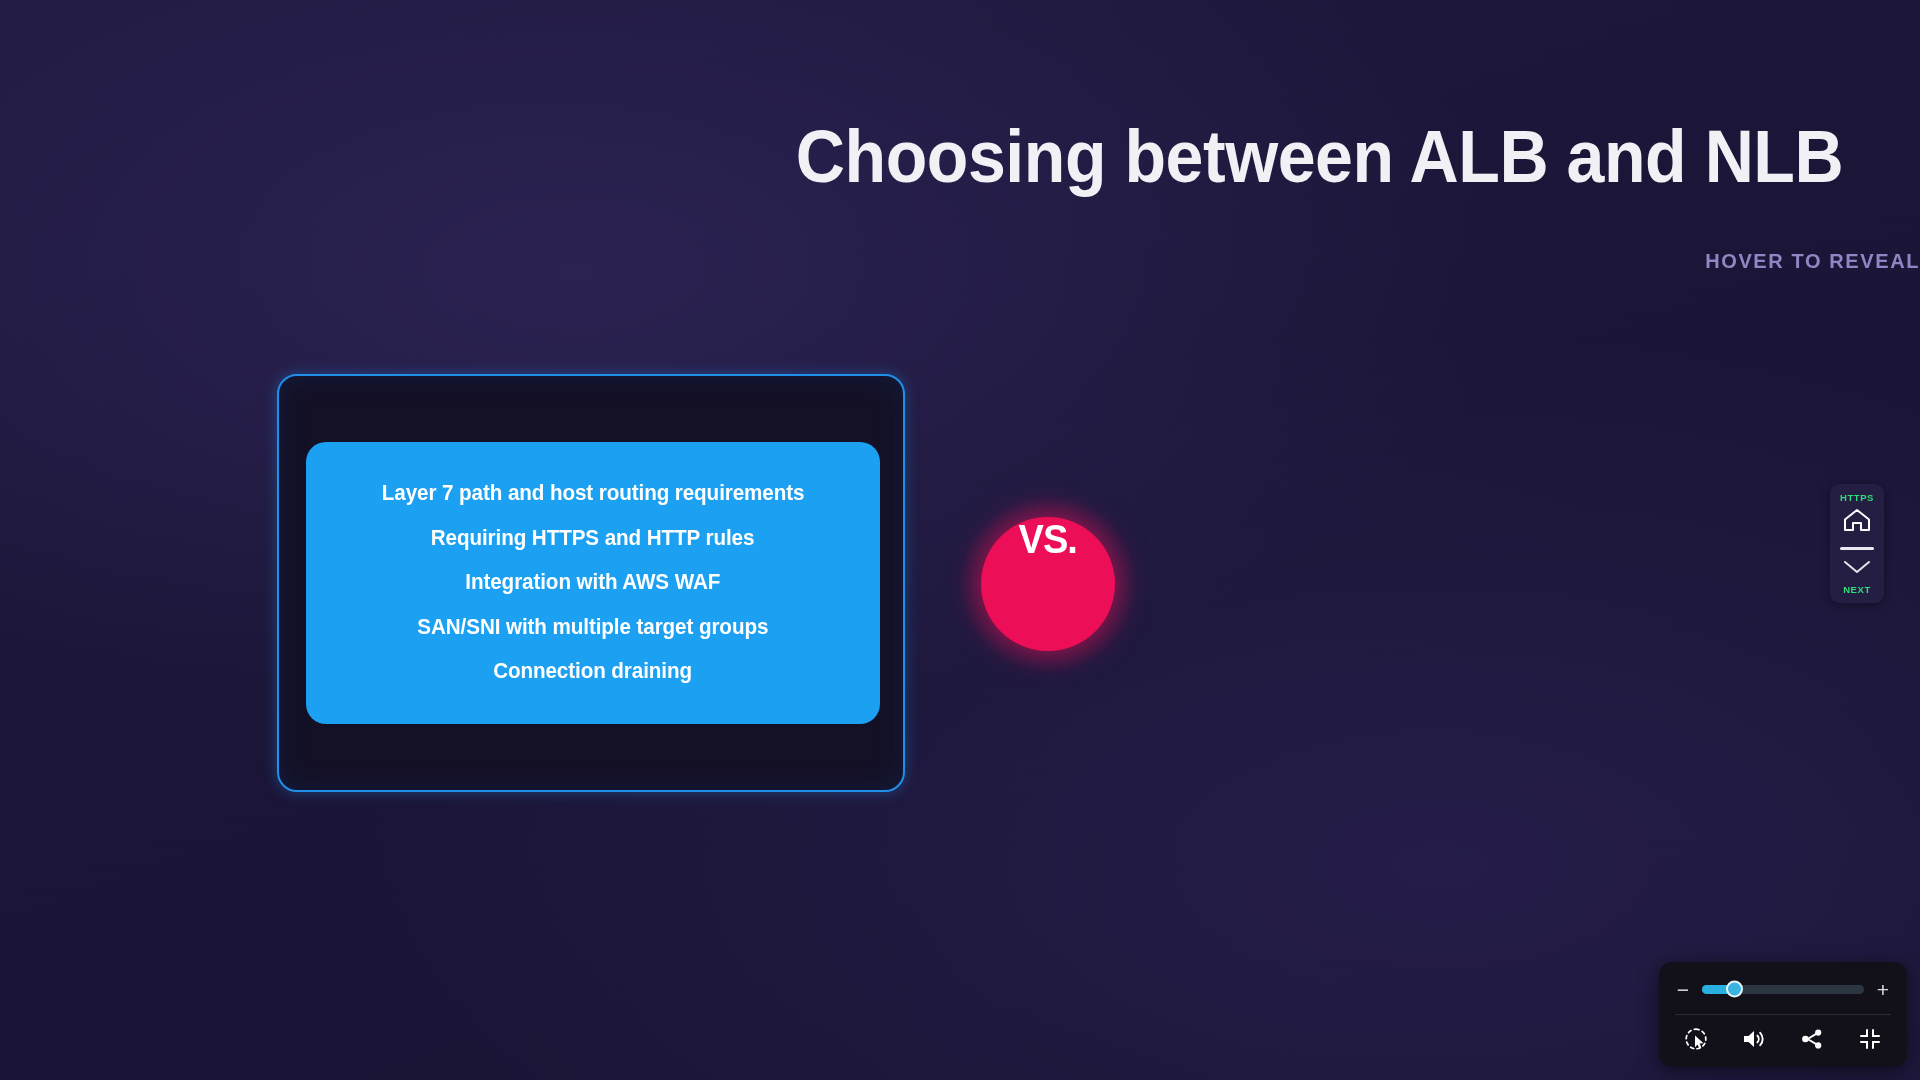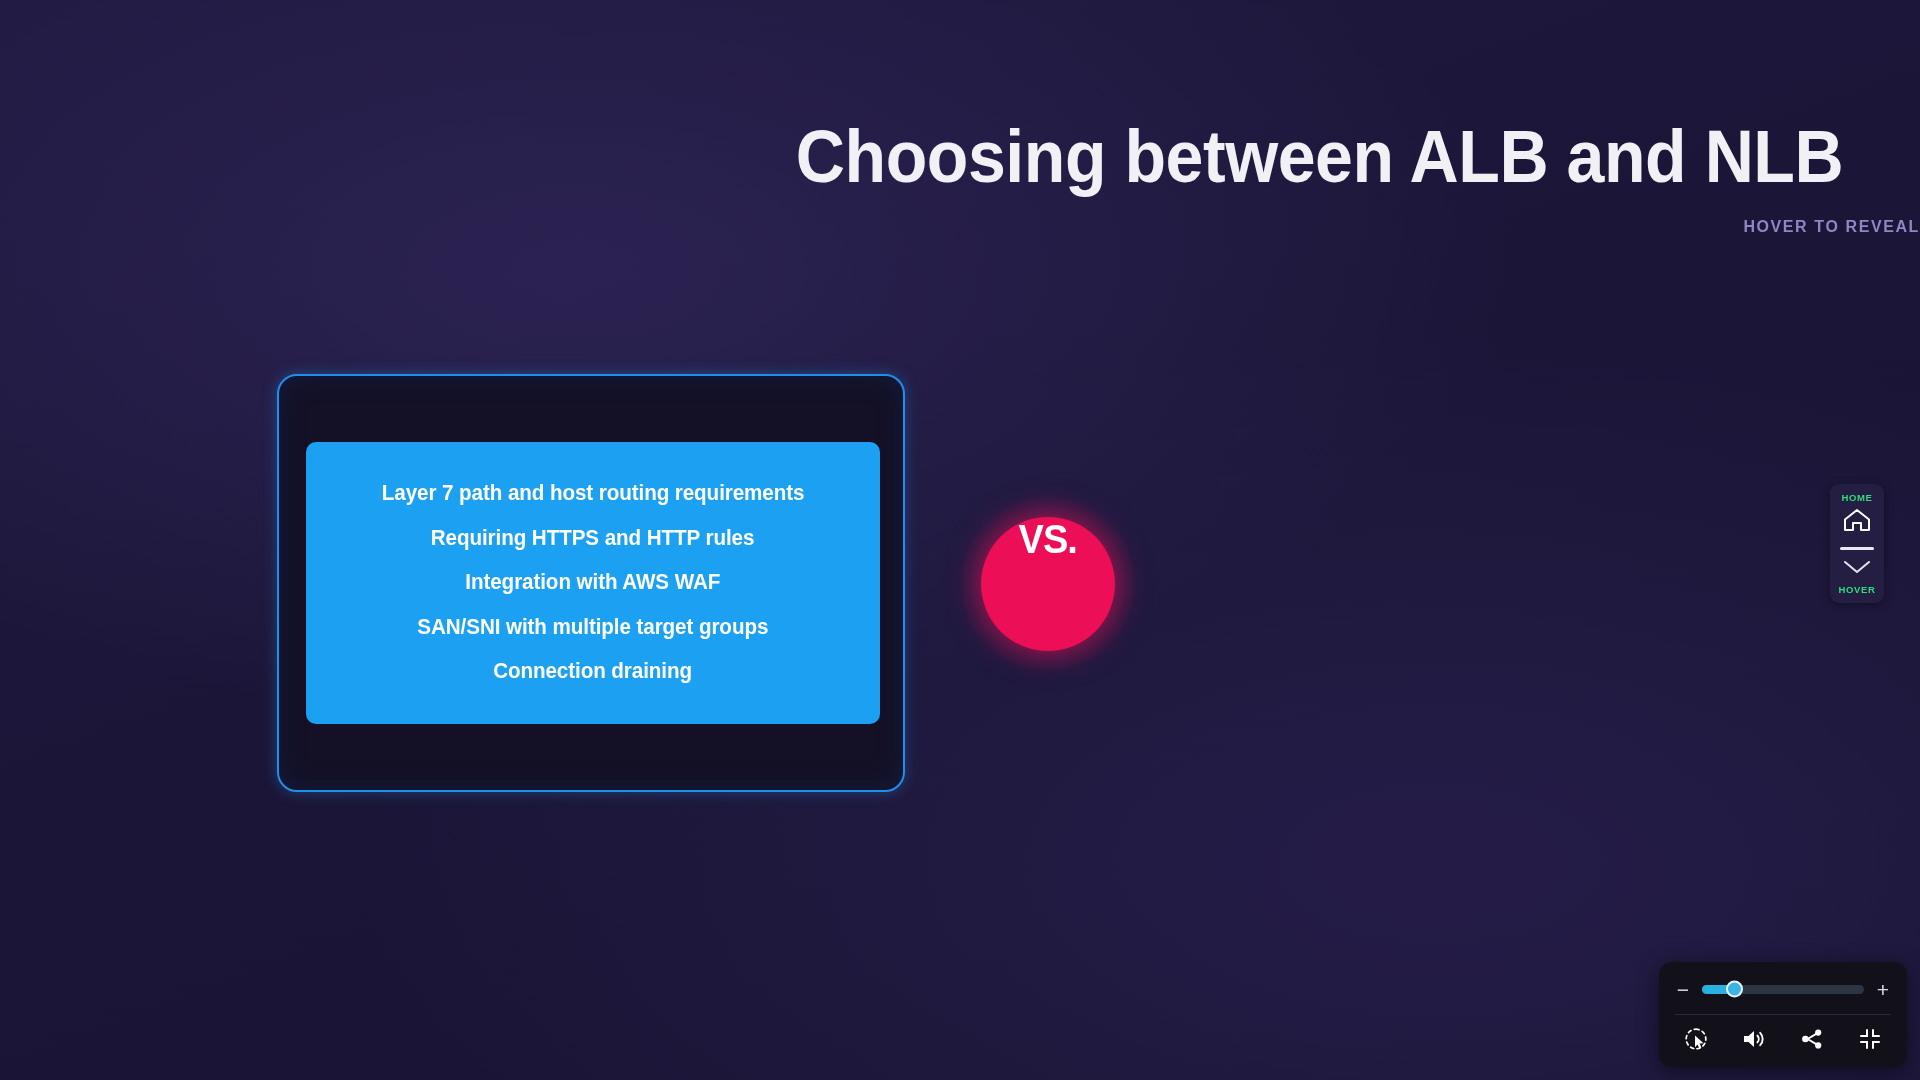--- a/index.html
+++ b/index.html
@@ -33,22 +33,22 @@
   .slide-title {
     font-size:74px;
     font-weight:700;
     letter-spacing:-0.5px;
     color:#f0f0f5;
     line-height:1.05;
     transform:scaleX(0.92);
     font-stretch:condensed;
   }
   .slide-subtitle {
-    margin-top:22px;
-    font-size:16px;
+    margin-top:54px;
+    font-size:20px;
     font-weight:700;
     letter-spacing:1.6px;
     color:#8e87c4;
     text-transform:uppercase;
   }
 
   
   .stage {
     position:absolute;
     top:374px; left:277px;
@@ -72,21 +72,21 @@
     border:2px solid #2fcf6d;
     box-shadow:0 0 14px rgba(47,207,109,0.3), inset 0 0 26px rgba(16,52,36,0.35);
   }
 
   
   .alb-panel {
     position:absolute;
     left:27px; top:66px;
     width:574px; height:282px;
     background:#1ba0f2;
-    border-radius:10px;
+    border-radius:20px;
     display:flex;
     flex-direction:column;
     align-items:center;
     justify-content:center;
     gap:21px;
     padding:14px 22px;
   }
   .alb-item {
     color:#ffffff;
     font-size:21.5px;
@@ -257,33 +257,33 @@
 
   <div class="vs-wrap">
     <div class="vs-halo"></div>
     <div class="vs-circle">
       <span class="vs-text">VS.</span>
     </div>
   </div>
 </div>
 
 <div class="side-nav">
-  <div class="side-nav-label">HOME</div>
+  <div class="side-nav-label">HTTPS</div>
   <span class="side-nav-icon">
     <svg width="30" height="26" viewBox="0 0 30 26" fill="none">
       <path d="M3 12.5 L15 3 L27 12.5 L27 23 L19 23 L19 16 L11 16 L11 23 L3 23 Z" stroke="#ffffff" stroke-width="2" stroke-linejoin="round" stroke-linecap="round" fill="none"></path>
     </svg>
   </span>
   <div class="side-nav-divider"></div>
   <span class="side-nav-icon">
     <svg width="32" height="18" viewBox="0 0 32 18" fill="none">
       <path d="M4 4 L16 14 L28 4" stroke="#e4e4ef" stroke-width="2" stroke-linecap="round" stroke-linejoin="round" fill="none"></path>
     </svg>
   </span>
-  <div class="side-nav-label">HOVER</div>
+  <div class="side-nav-label">NEXT</div>
 </div>
 
 <div class="toolbar">
 
   <div class="zoom-row">
     <span class="zoom-btn">−</span>
     <div class="zoom-track">
       <div class="zoom-fill" style="width: 20%;"></div>
       <div class="zoom-handle" style="left: 20%;"></div>
     </div>

